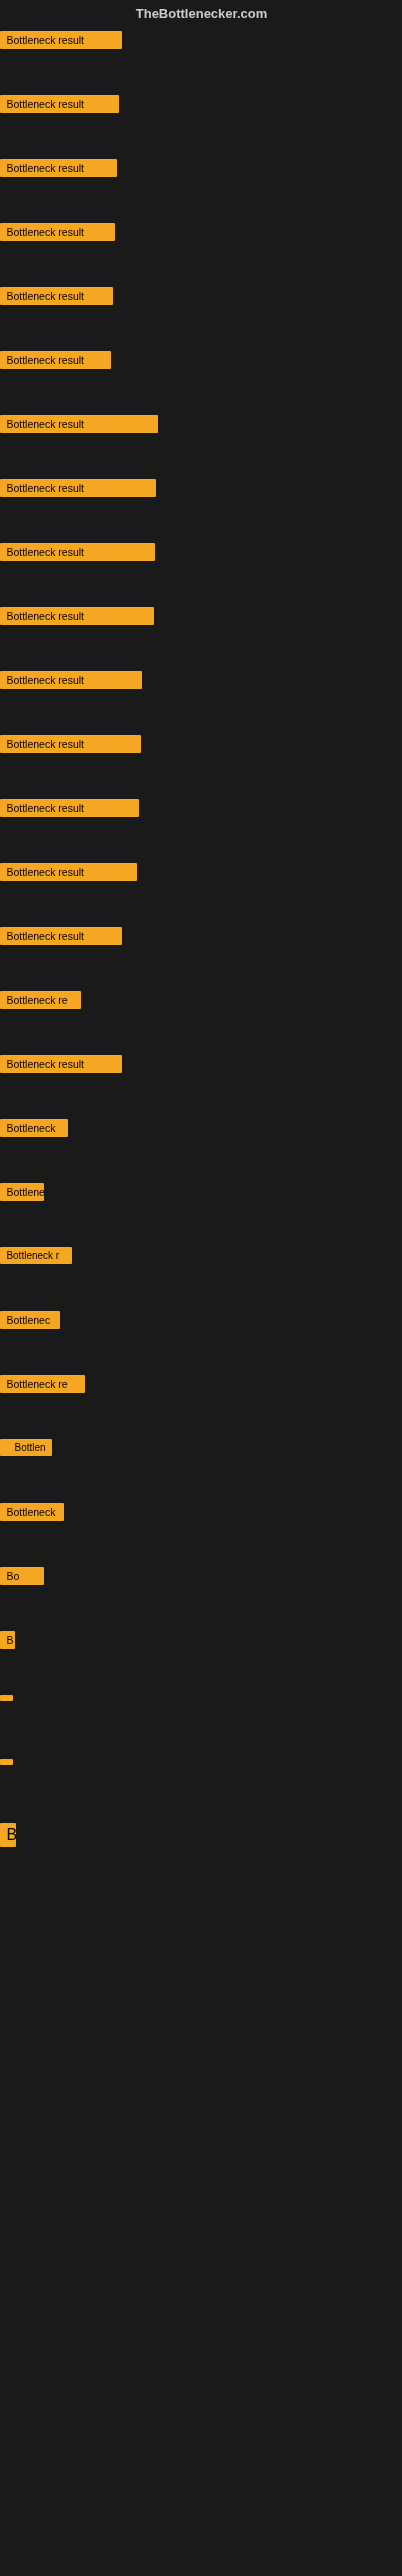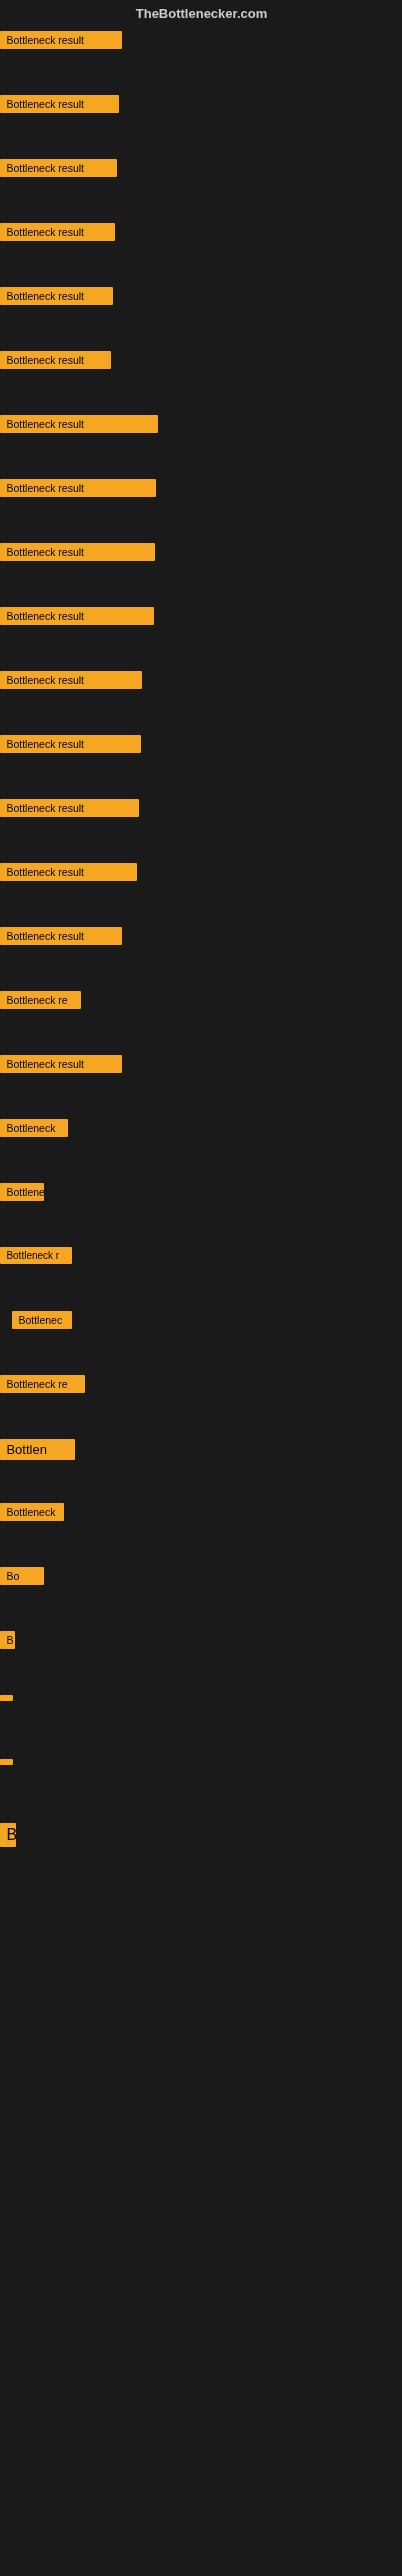--- a/index.html
+++ b/index.html
@@ -61,23 +61,23 @@
     .item-11 .bottleneck-badge { width: 142px; font-size: 10.5px; }
     .item-12 .bottleneck-badge { width: 141px; font-size: 10.5px; }
     .item-13 .bottleneck-badge { width: 139px; font-size: 10.5px; }
     .item-14 .bottleneck-badge { width: 137px; font-size: 10.5px; }
     .item-15 .bottleneck-badge { width: 122px; font-size: 10.5px; }
     .item-16 .bottleneck-badge { width: 81px; font-size: 10.5px; overflow: hidden; }
     .item-17 .bottleneck-badge { width: 122px; font-size: 10.5px; }
     .item-18 .bottleneck-badge { width: 68px; font-size: 10.5px; overflow: hidden; }
     .item-19 .bottleneck-badge { width: 44px; font-size: 10.5px; overflow: hidden; }
     .item-20 .bottleneck-badge { width: 72px; font-size: 10px; overflow: hidden; }
-    .item-21 .bottleneck-badge { width: 60px; font-size: 10.5px; overflow: hidden; margin-left: 12px; }
+    .item-21 .bottleneck-badge { width: 60px; font-size: 10.5px; overflow: hidden; }
     .item-22 .bottleneck-badge { width: 85px; font-size: 10.5px; overflow: hidden; }
-    .item-23 .bottleneck-badge { width: 75px; font-size: 13px; overflow: hidden; }
+    .item-23 .bottleneck-badge { width: 52px; font-size: 10px; overflow: hidden; text-align: right; }
     .item-24 .bottleneck-badge { width: 64px; font-size: 10.5px; overflow: hidden; }
     .item-25 .bottleneck-badge { width: 44px; font-size: 10.5px; overflow: hidden; }
     .item-26 .bottleneck-badge { width: 14.5px; font-size: 10.5px; overflow: hidden; }
     .item-27 .bottleneck-badge { width: 8px; font-size: 10.5px; overflow: hidden; }
     .item-28 .bottleneck-badge { width: 4.8px; font-size: 10.5px; overflow: hidden; }
     .item-29 .bottleneck-badge { width: 16px; font-size: 16px; overflow: hidden; }
 
     .container {
       padding: 0 0 161px 0;
     }

